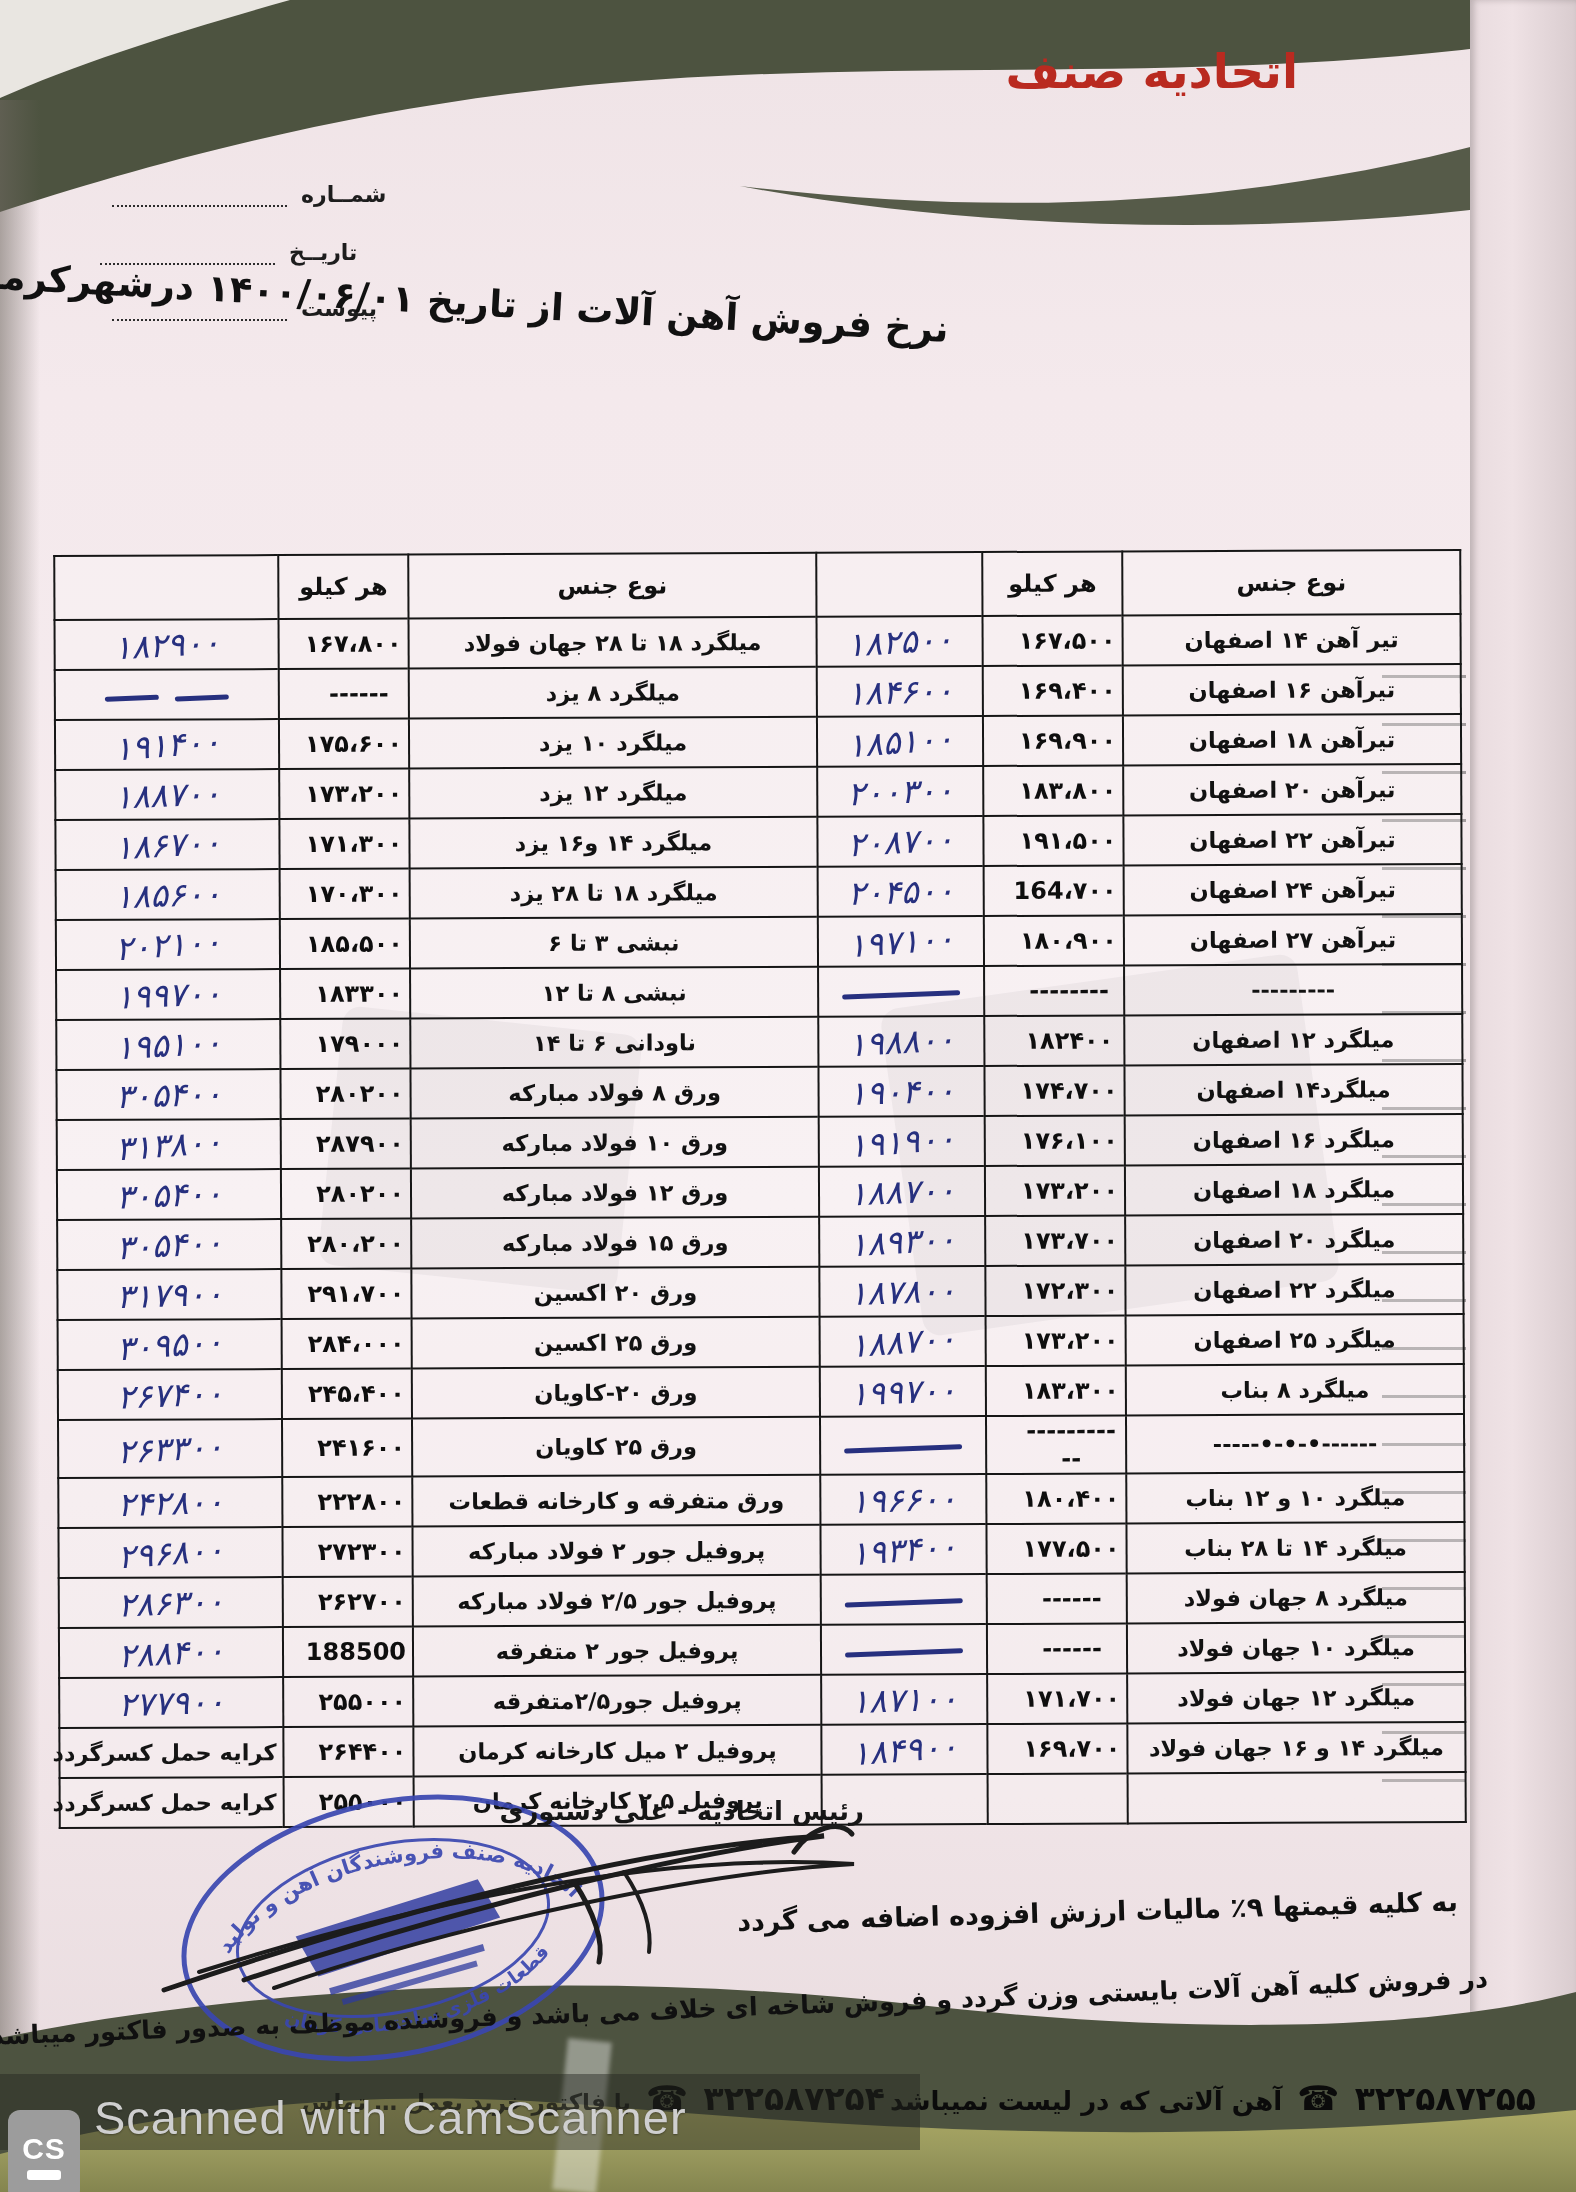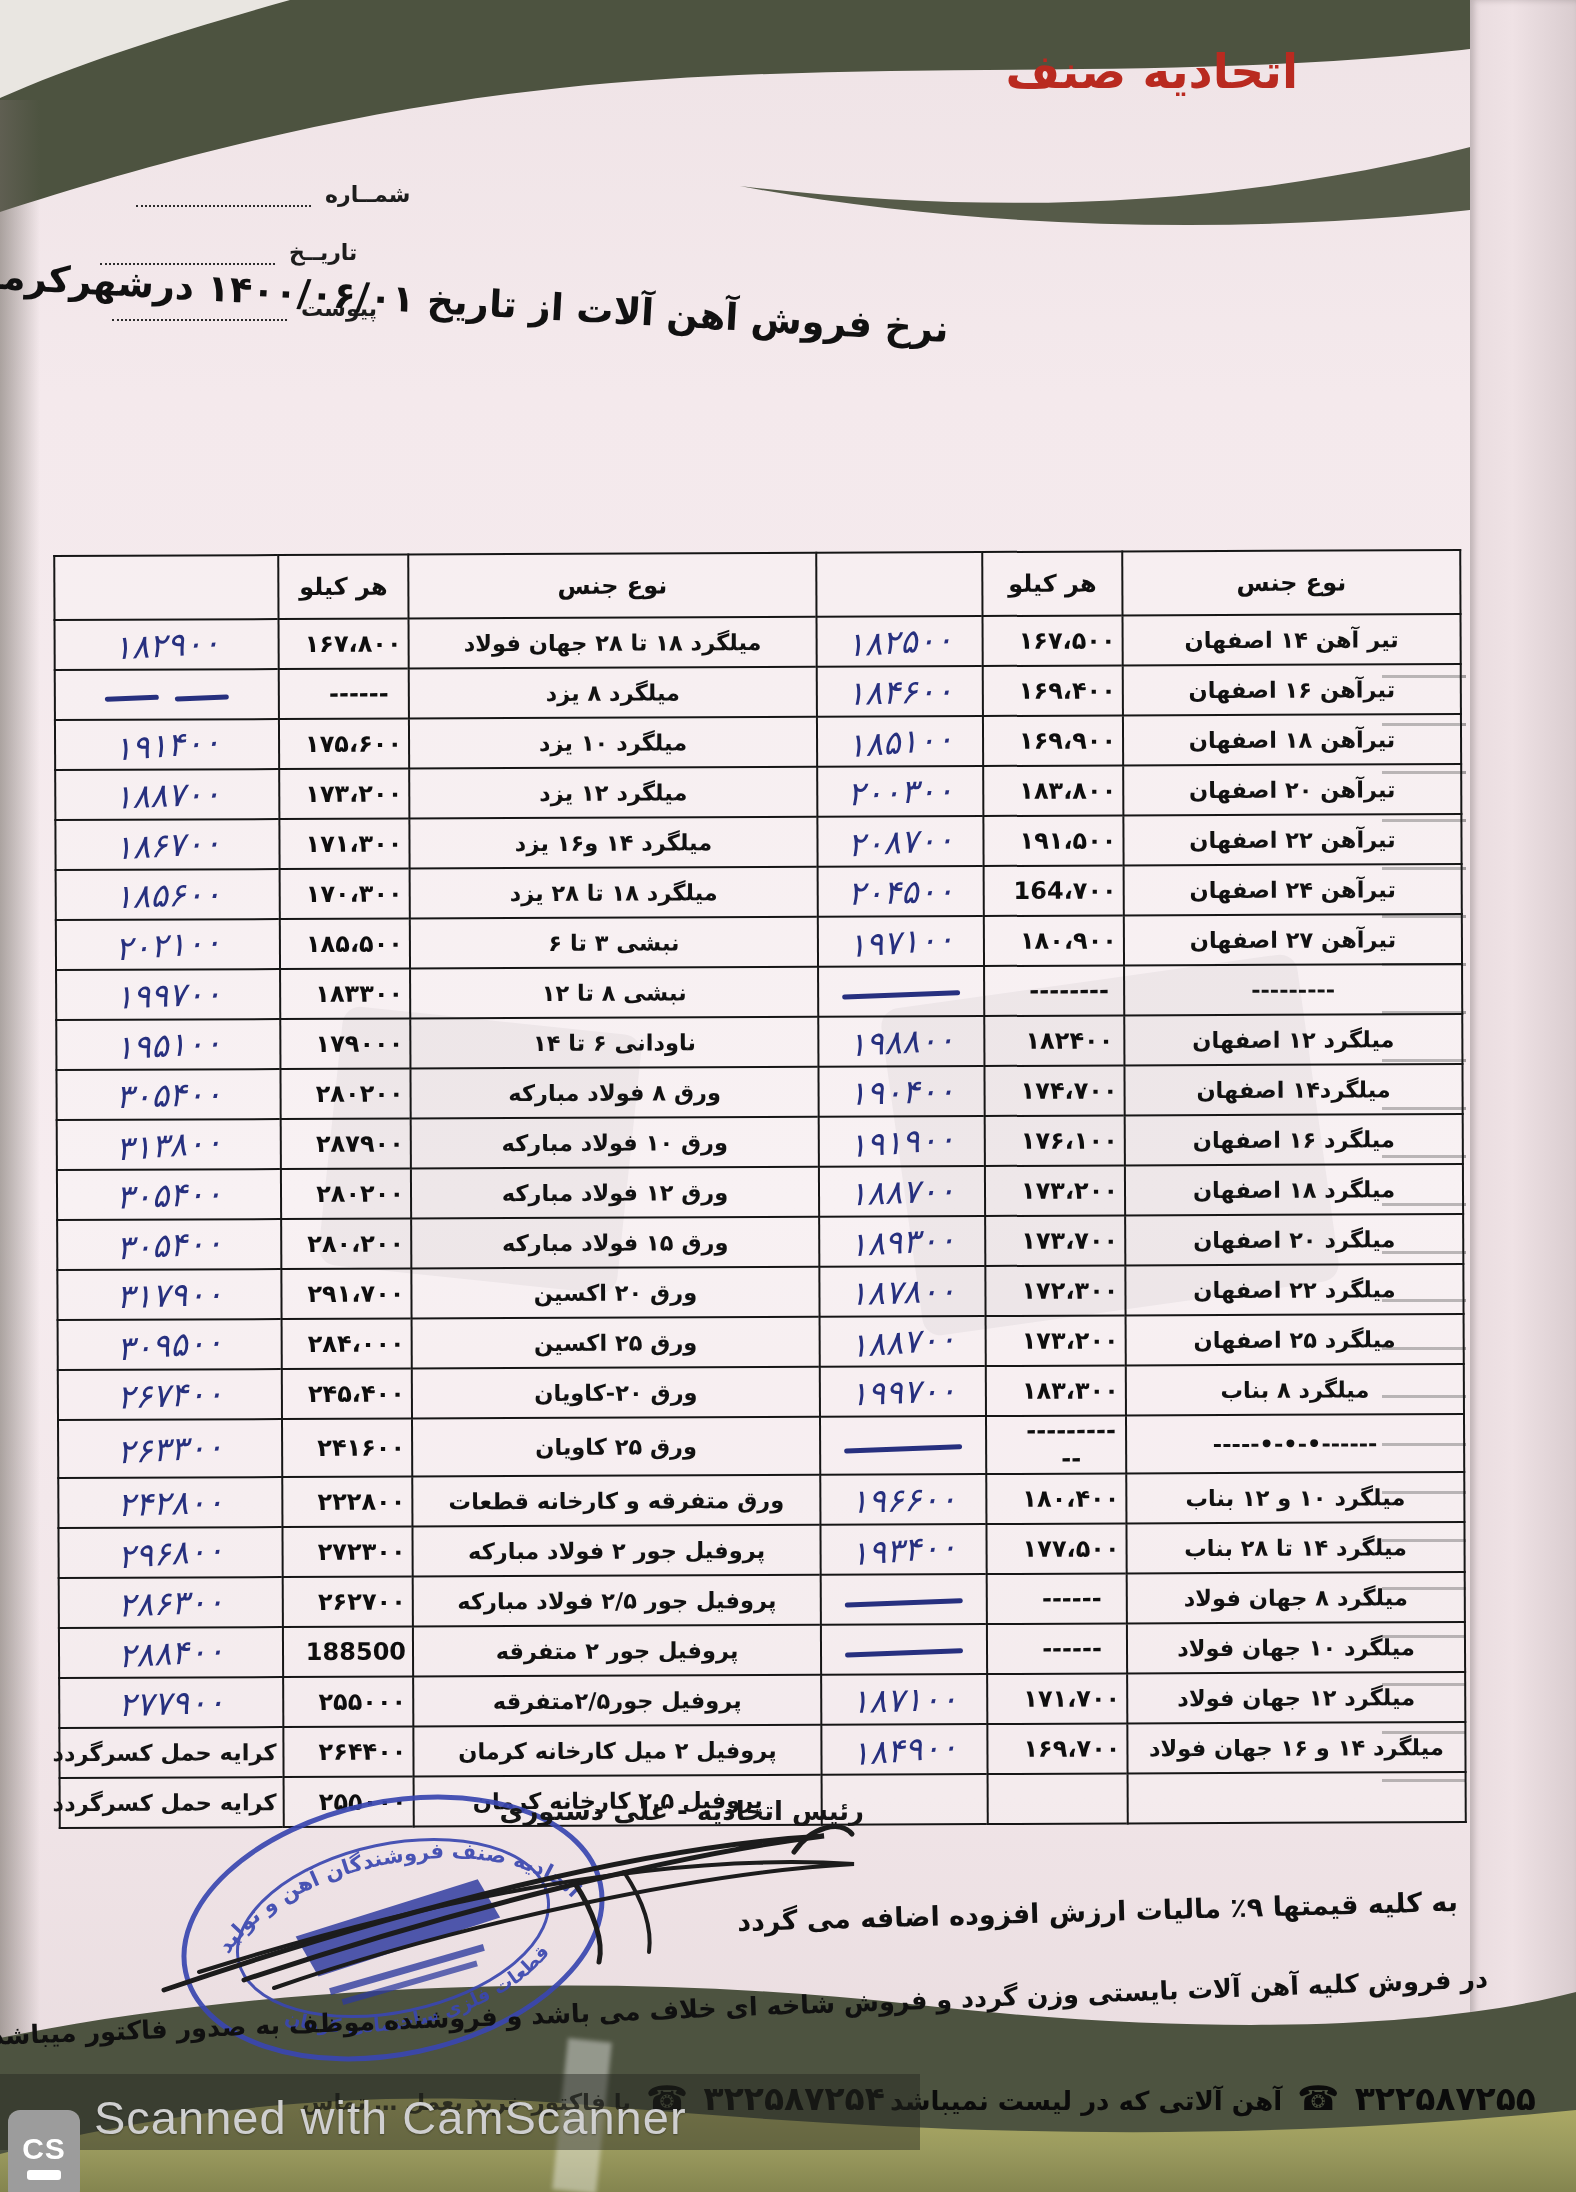--- a/index.html
+++ b/index.html
@@ -18,21 +18,21 @@
     background:repeating-linear-gradient(to bottom,transparent 0 45px,rgba(25,25,25,.5) 45px 48px);opacity:.75;}
   .bleed{position:absolute;background:rgba(105,110,122,.10);transform:rotate(-8deg);border-radius:18px;}
 
   
   .band-top{position:absolute;left:0;top:0;}
   .union-title{position:absolute;top:44px;right:278px;color:#b92a20;font-size:47px;font-weight:bold;white-space:nowrap;margin-left:20px;}
   .union-sub{position:absolute;top:112px;right:28px;color:#15300e;font-size:27.5px;font-weight:bold;white-space:nowrap;}
   .field{position:absolute;display:flex;align-items:flex-end;gap:14px;direction:ltr;}
   .field .dots{width:175px;border-bottom:2.5px dotted #2c2c2c;height:18px;}
   .field .lbl{font-size:22px;font-weight:bold;color:#1d1d1d;}
-  .f-num{left:136px;top:182px;}
+  .f-num{left:112px;top:182px;}
   .f-date{left:100px;top:240px;}
   .f-att{left:112px;top:296px;}
   .doc-title{position:absolute;top:308px;right:628px;font-size:37px;font-weight:bold;color:#111;
     white-space:nowrap;transform-origin:right center;transform:rotate(3.2deg);direction:rtl;}
 
   
   .tbl-wrap{position:absolute;left:56px;top:552px;transform:rotate(-.25deg);}
   table.tbl{border-collapse:collapse;table-layout:fixed;width:1406px;direction:rtl;background:rgba(255,255,255,.25);}
   .tbl col.c1{width:338px}.tbl col.c2{width:140px}.tbl col.c3{width:166px}
   .tbl col.c4{width:408px}.tbl col.c5{width:130px}.tbl col.c6{width:224px}

